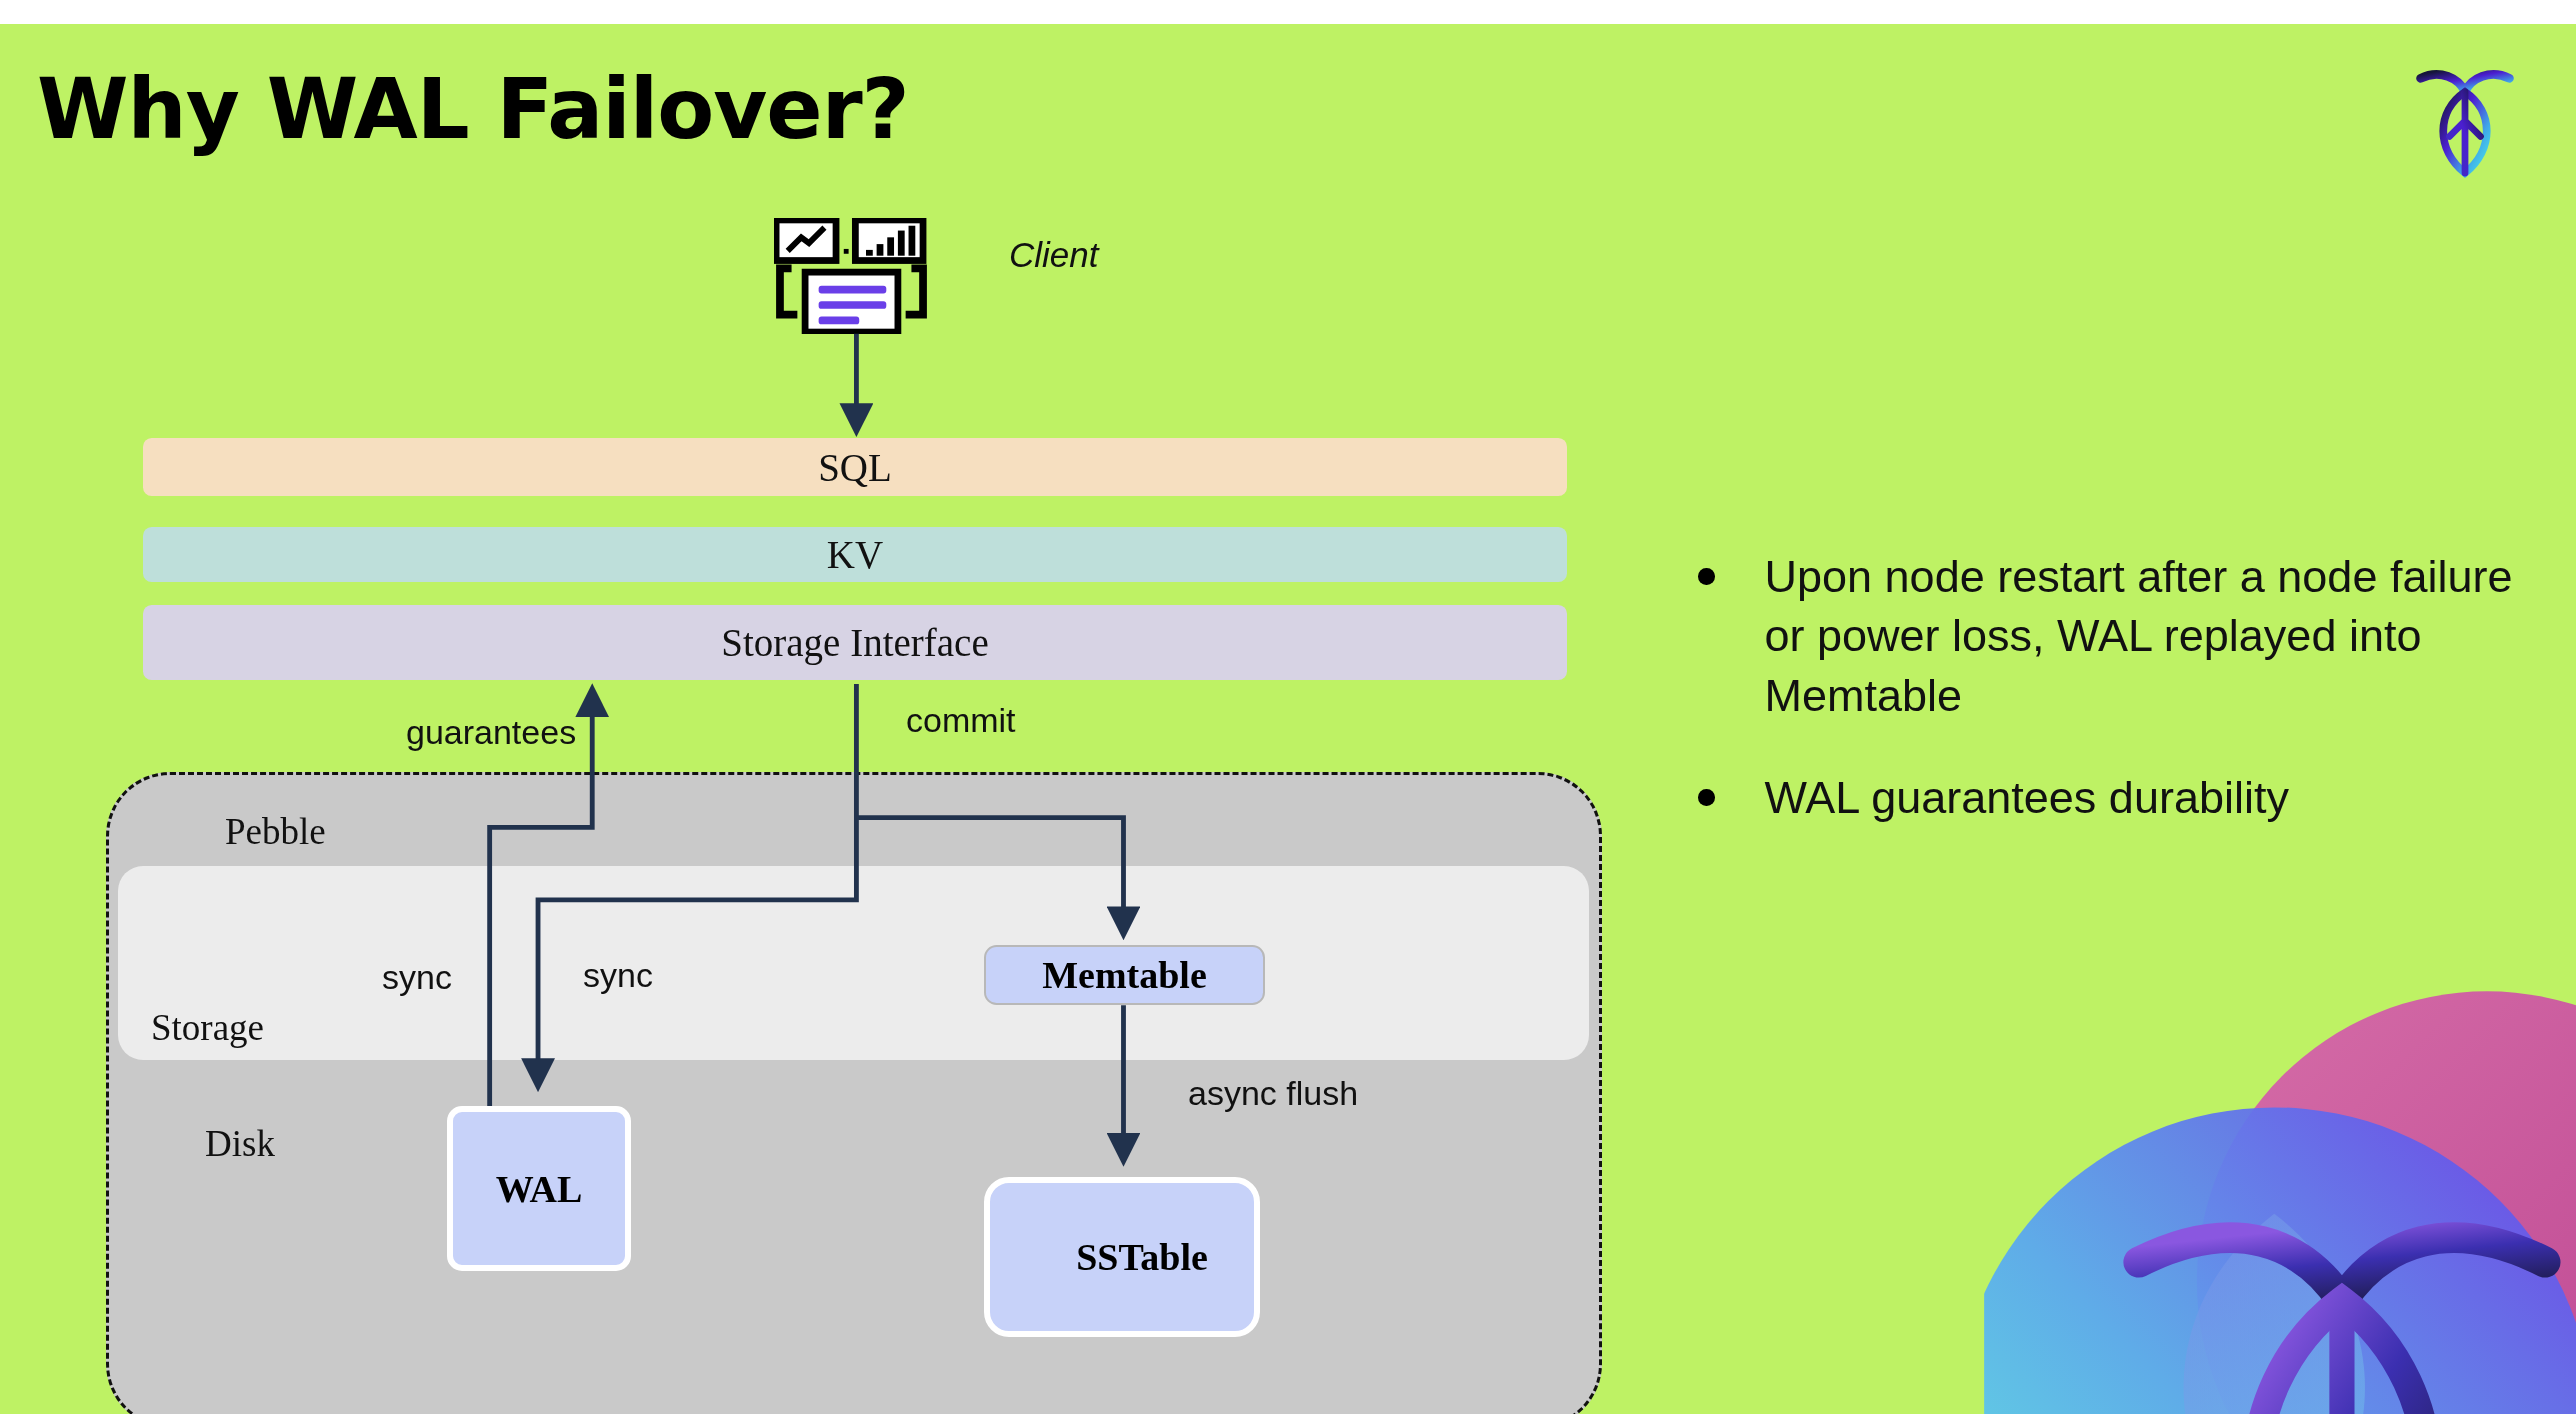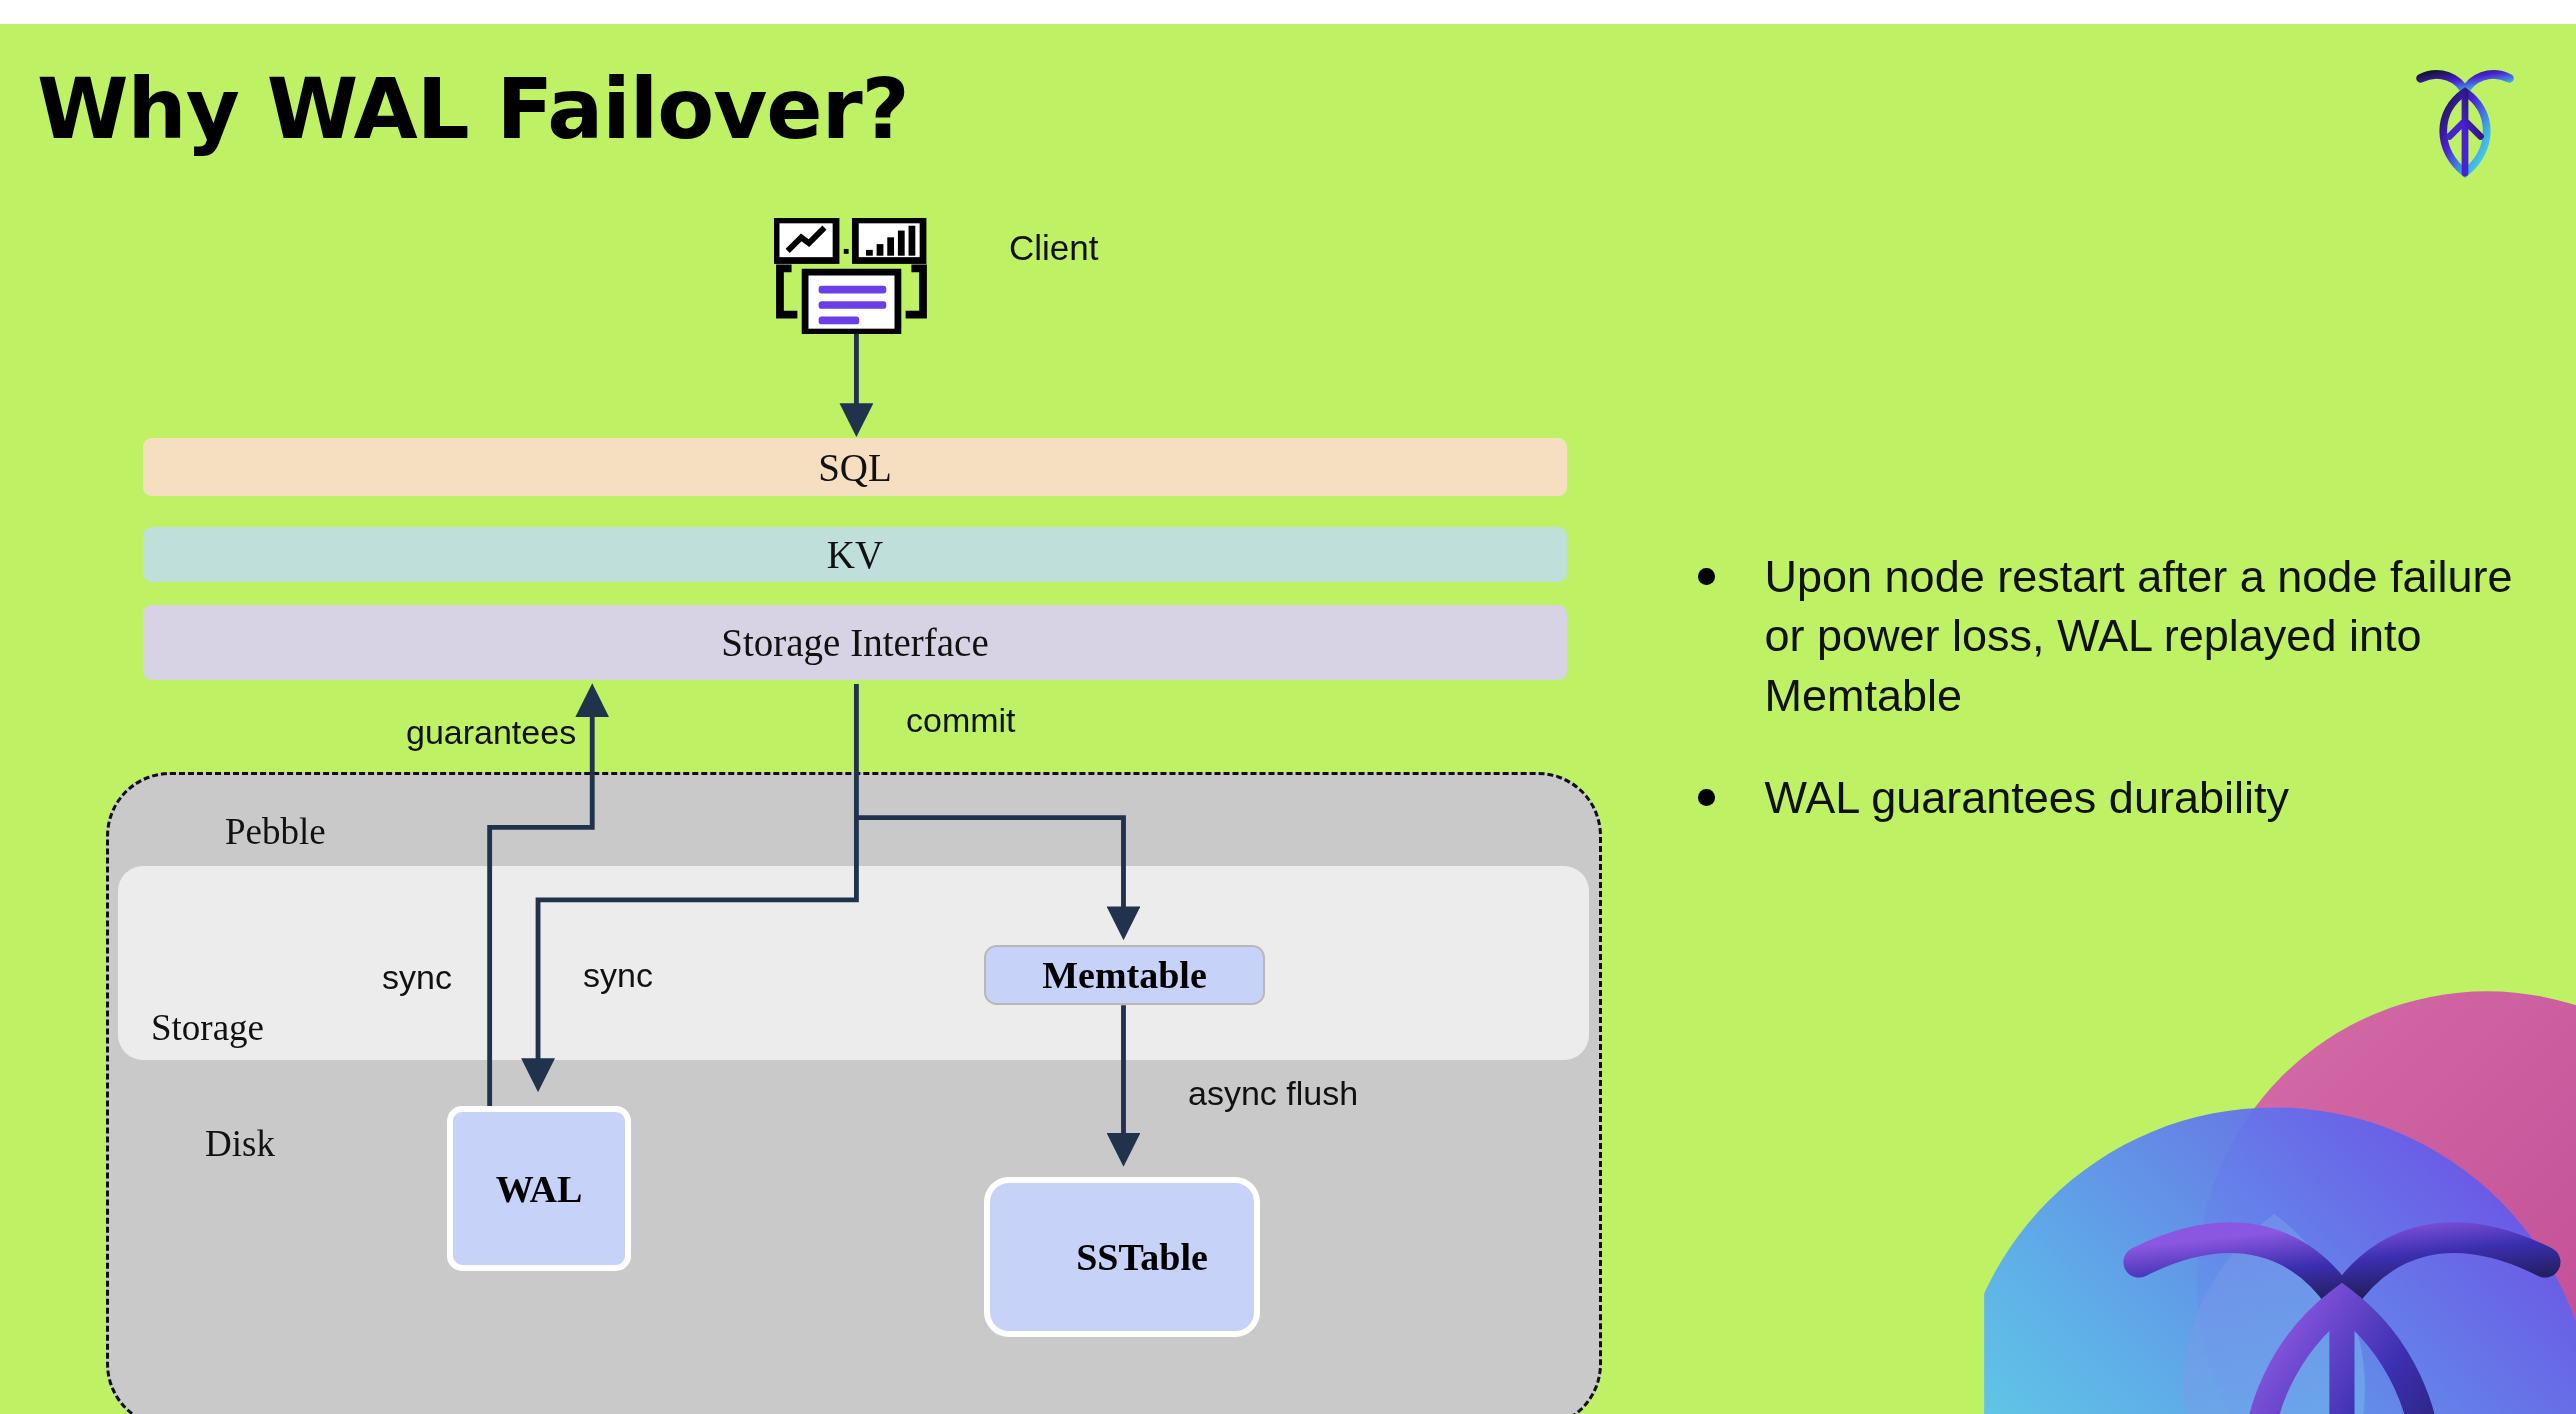--- a/index.html
+++ b/index.html
@@ -25,23 +25,24 @@
 
   
   #logo { position:absolute; left:2407px; top:33px; width:116px; height:121px; }
 
   
   #corner-art { position:absolute; left:1984px; top:948px; width:595px; height:469px; pointer-events:none; }
 
   
   #client-icon { position:absolute; left:774px; top:194px; width:155px; height:116px; }
   #client-label {
-    position:absolute; left:1009px; top:204px;
+    position:absolute; left:1009px; top:211px;
     font-size:35px; color:#111;
     font-family:"Liberation Sans", sans-serif;
+    font-style:italic;
   }
 
   
   .bar {
     position:absolute; left:143px; width:1424px;
     border-radius:8.7px;
     display:flex; align-items:center; justify-content:center;
     font-family:"Liberation Serif", serif;
     font-size:39px; color:#111;
   }

